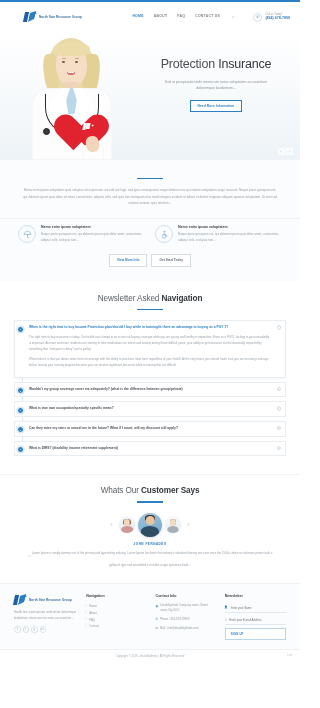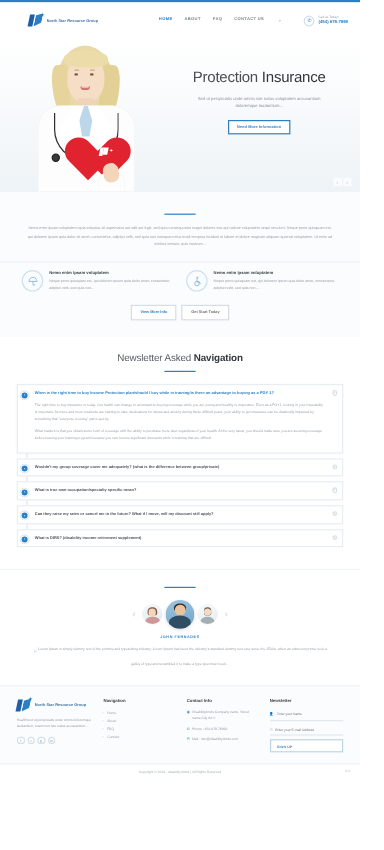--- a/index.html
+++ b/index.html
@@ -491,20 +491,23 @@
       <div class="faq-item">
         <div class="faq-dot">▪</div>
         <div class="faq-q">What is DIRS? (disability income retirement supplement)</div>
         <div class="faq-toggle">+</div>
       </div>
 
     </div>
   </div>
 
   <div class="testi">
+    <div class="sec-title">
+      <span>Whats Our </span><b>Customer Says</b>
+    </div>
     <div class="sec-rule"></div>
 
     <div class="testi-stage">
       <div class="tarrow">‹</div>
       <div class="avatars">
         <div class="av small av1">
             <span class="bg"></span>
             <span class="hair"></span>
             <span class="head"></span>
             <span class="body"></span>

